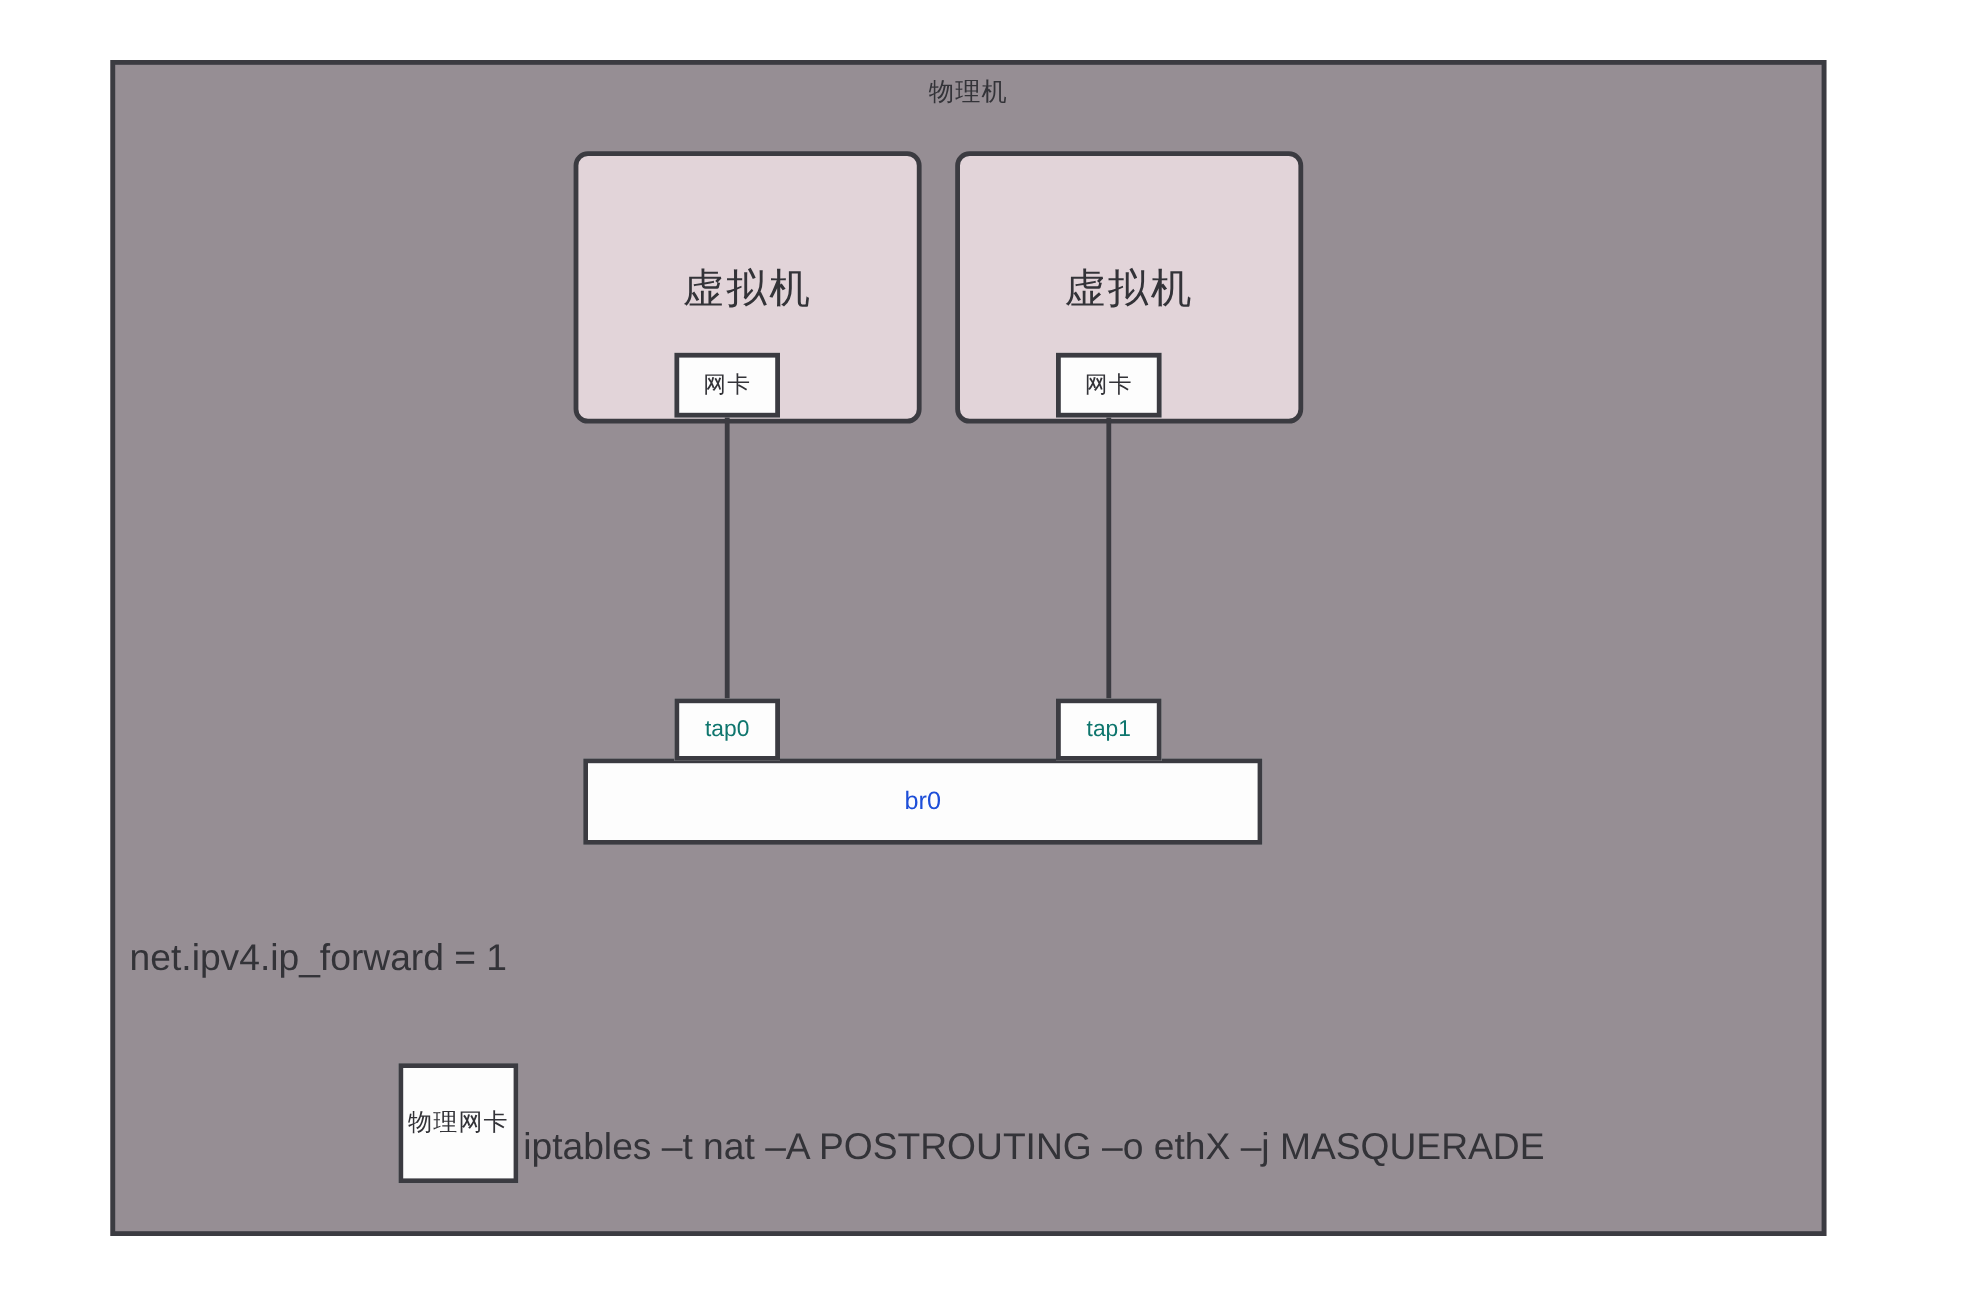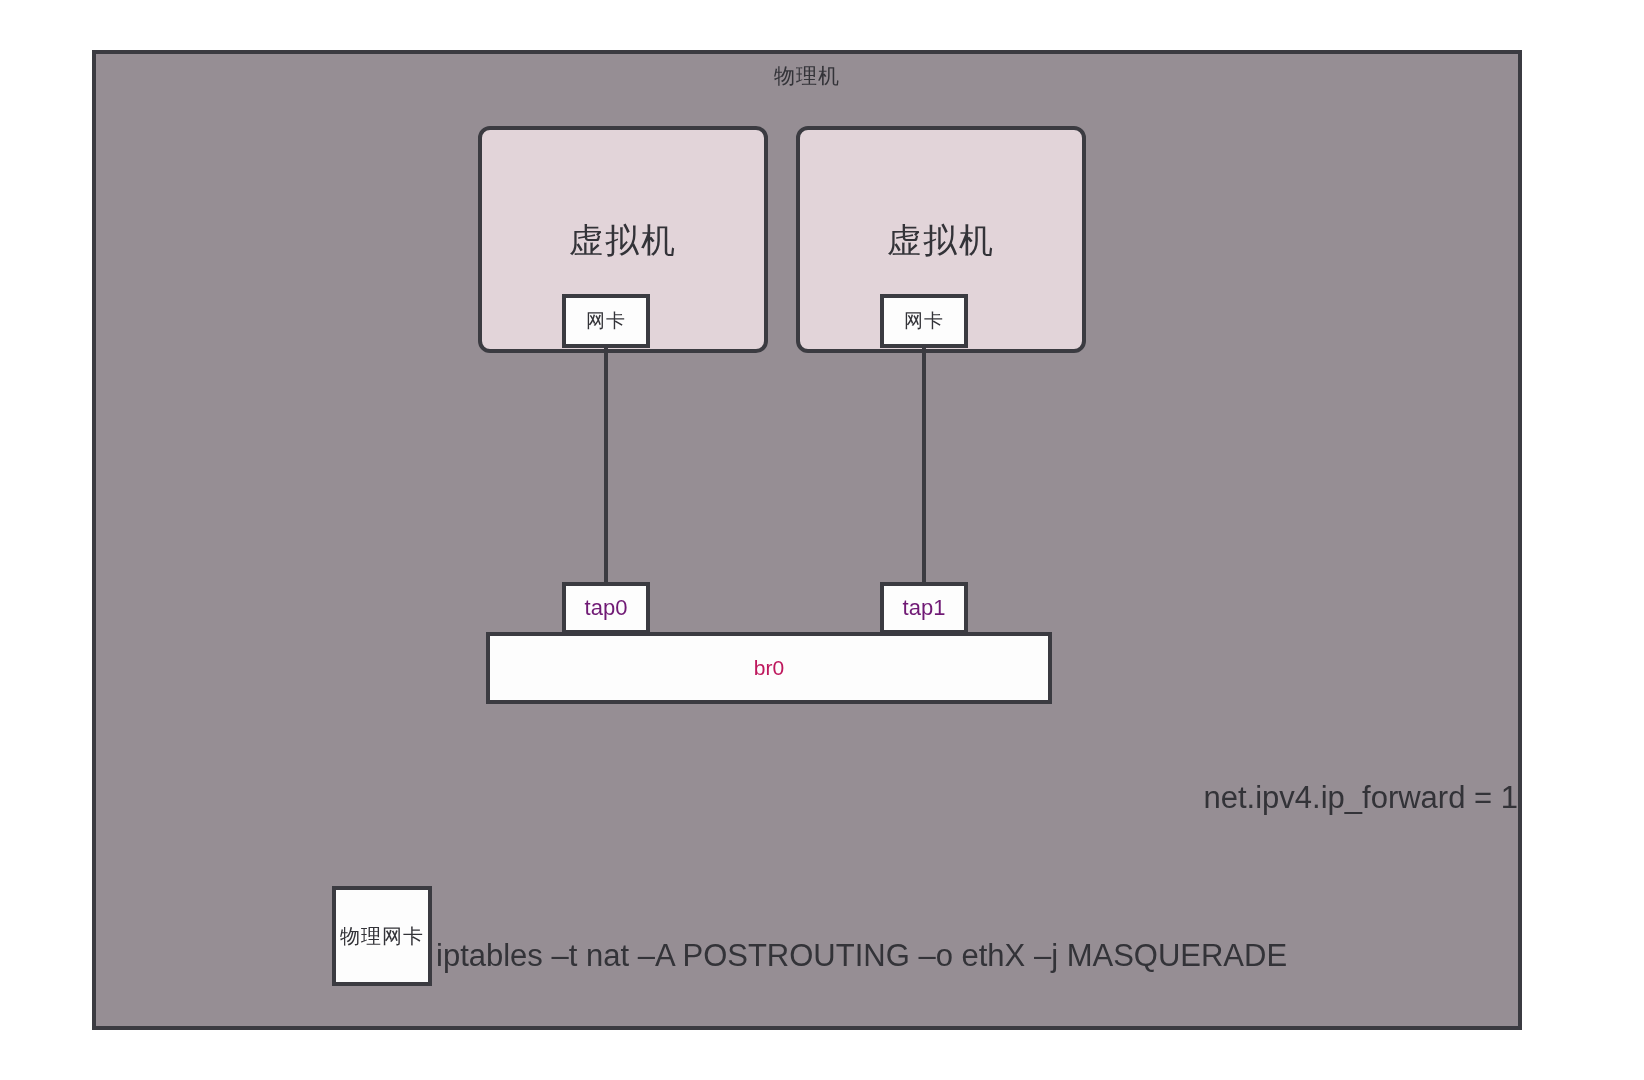--- a/index.html
+++ b/index.html
@@ -102,53 +102,54 @@
   .tap-box {
     position: absolute;
     box-sizing: border-box;
     width: 88px;
     height: 52px;
     background: #fdfdfd;
     border: 4px solid #3b3b41;
     display: flex;
     align-items: center;
     justify-content: center;
-    font-size: 22px;
-    color: #701a75;
+    font-size: 19px;
+    color: #0f766e;
     text-align: center;
   }
   #tap-0 { left: 466px; top: 528px; }
   #tap-1 { left: 784px; top: 528px; }
 
   
   .bridge-box {
     position: absolute;
     box-sizing: border-box;
     left: 390px;
     top: 578px;
     width: 566px;
     height: 72px;
     background: #fdfdfd;
     border: 4px solid #3b3b41;
     display: flex;
     align-items: center;
     justify-content: center;
     font-size: 21px;
-    color: #be185d;
+    color: #1d4ed8;
   }
 
   
   .sysctl-text {
     position: absolute;
     left: 0;
     top: 726px;
     width: 100%;
-    text-align: right;
+    text-align: left;
     font-size: 31px;
     color: #333338;
+    padding-left: 12px;
   }
 
   
   .pnic-box {
     position: absolute;
     box-sizing: border-box;
     left: 236px;
     top: 832px;
     width: 100px;
     height: 100px;

